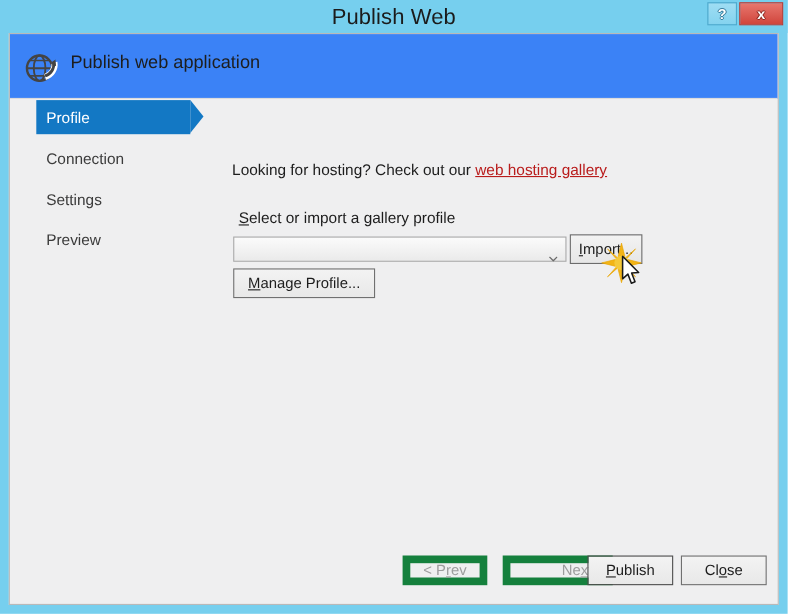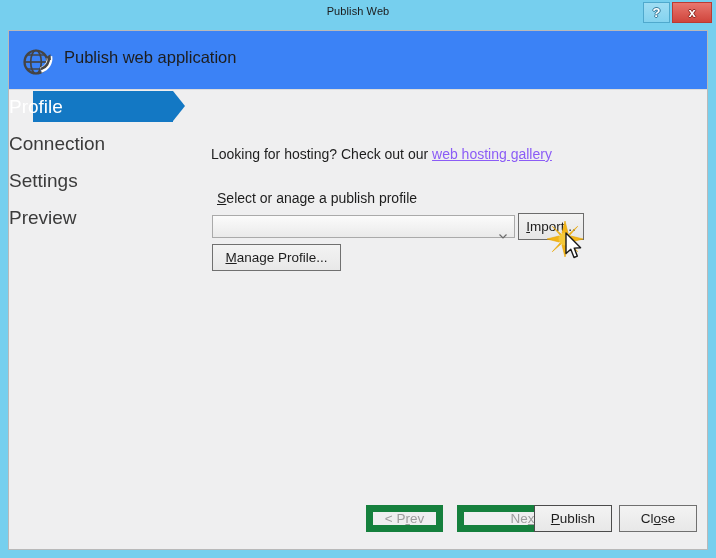--- a/index.html
+++ b/index.html
@@ -26,21 +26,21 @@
     position: absolute;
     left: 0; top: 0;
     width: 716px; height: 30px;
     background: #76cfee;
   }
   #title-text {
     position: absolute;
     left: 0; top: 5px;
     width: 716px;
     text-align: center;
-    font-size: 11px;
+    font-size: 20px;
     color: #1b1b1b;
     letter-spacing: 0.1px;
   }
   #help-button {
     position: absolute;
     right: 46px; top: 2px;
     width: 27px; height: 21px;
     background: linear-gradient(to bottom, #9fddf3, #84d3ef);
     border: 1px solid #4fa9cd;
     box-sizing: border-box;
@@ -105,23 +105,24 @@
   
   #sidebar {
     position: absolute;
     left: 0; top: 60px;
     width: 192px;
   }
   .nav-item {
     position: relative;
     height: 31px;
     margin-bottom: 6px;
-    display: flex;
-    align-items: center;
-    font-size: 19px;
+    padding-left: 33px;
+    display: flex;
+    align-items: center;
+    font-size: 14px;
     color: #3b3b3b;
     cursor: default;
   }
   .nav-item.selected {
     color: #ffffff;
   }
   .nav-bg {
     position: absolute;
     left: 24px; top: 0;
     width: 140px; height: 31px;
@@ -147,21 +148,21 @@
     height: 459px;
   }
   #hosting-line {
     position: absolute;
     left: 10px; top: 55px;
     font-size: 14px;
     color: #1d1d1d;
     white-space: nowrap;
   }
   #hosting-link {
-    color: #8b5cf6;
+    color: #b91c1c;
     text-decoration: underline;
     cursor: pointer;
   }
   #profile-label {
     position: absolute;
     left: 16px; top: 99px;
     font-size: 14px;
     color: #1d1d1d;
     white-space: nowrap;
   }
@@ -321,21 +322,21 @@
       </div>
     </div>
 
     <div id="main">
 
       <div id="hosting-line">
         <span>Looking for hosting? Check out our </span><a id="hosting-link">web hosting gallery</a>
       </div>
 
       <div id="profile-label">
-        <span class="accel">S</span><span>elect or anage a publish profile</span>
+        <span class="accel">S</span><span>elect or import a gallery profile</span>
       </div>
 
       <div id="profile-combo">
         <span id="profile-combo-value"></span>
         <span id="combo-chevron">
           <svg width="8" height="5" viewBox="0 0 8 5">
             <path d="M0.5 0.5 L4 4 L7.5 0.5" fill="none" stroke="#6b6b6b" stroke-width="1.2"></path>
           </svg>
         </span>
       </div>

